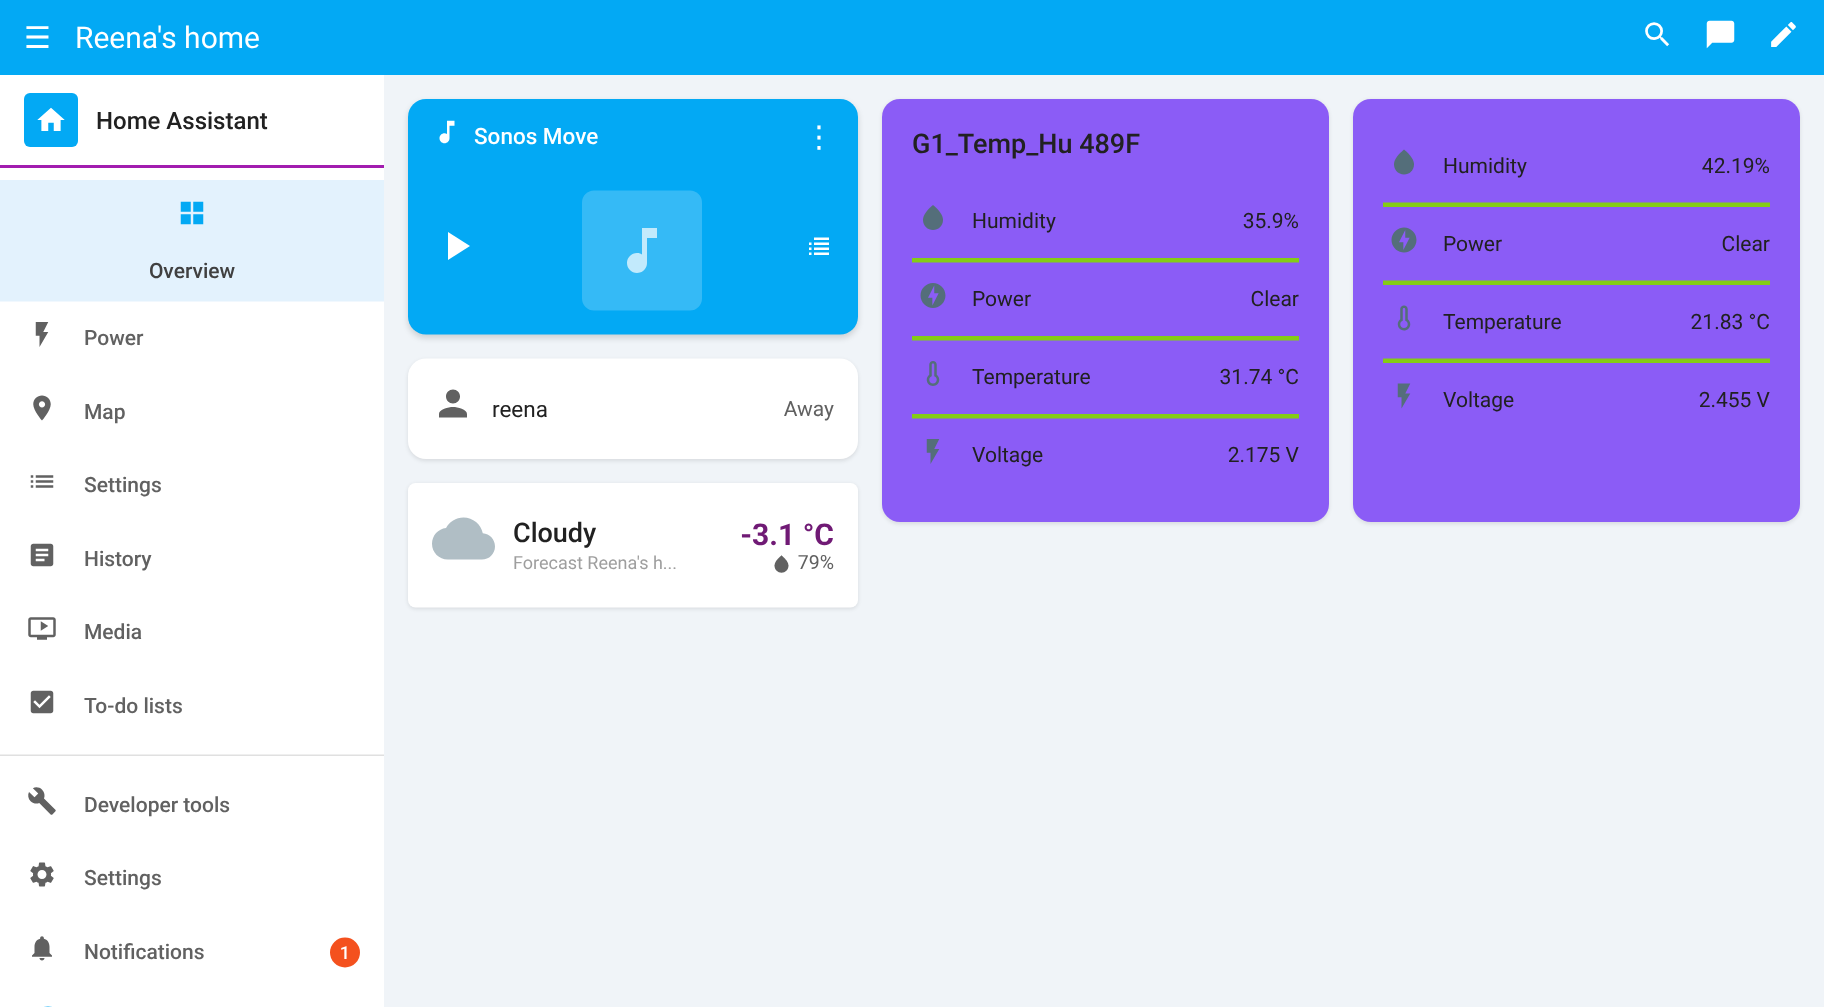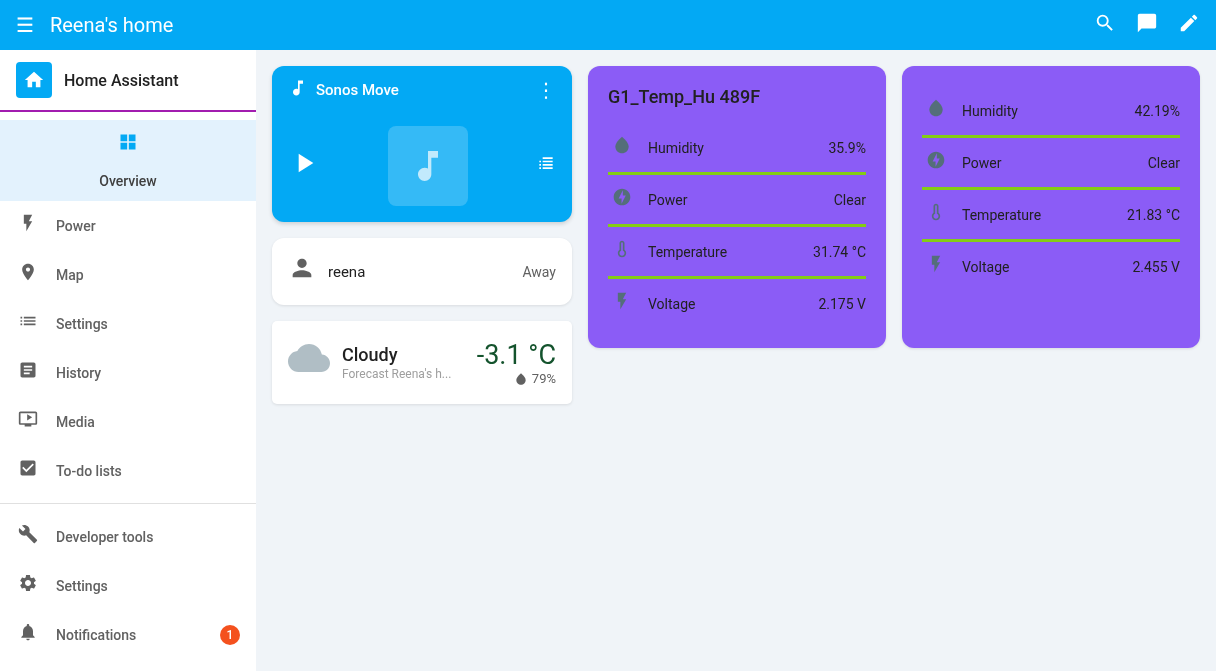--- a/index.html
+++ b/index.html
@@ -254,21 +254,21 @@
       width: 300px;
       flex-shrink: 0;
       box-shadow: 0 1px 3px rgba(0,0,0,0.1);
       margin-top: 8px;
     }
     .weather-icon { font-size: 36px; color: #b0bec5; }
     .weather-info { flex: 1; }
     .weather-condition { font-size: 18px; color: #212121; font-weight: 500; }
     .weather-forecast { font-size: 12px; color: #9e9e9e; margin-top: 2px; }
     .weather-right { text-align: right; }
-    .weather-temp { font-size: 27px; color: #14532d; font-weight: 400; }
+    .weather-temp { font-size: 20px; color: #701a75; font-weight: 700; }
     .weather-humidity { font-size: 13px; color: #616161; display: flex; align-items: center; gap: 4px; justify-content: flex-end; }
 
     
     .sensor-card {
       background: #8b5cf6;
       border-radius: 12px;
       padding: 20px;
       flex: 1;
       box-shadow: 0 1px 3px rgba(0,0,0,0.1);
       min-width: 280px;

